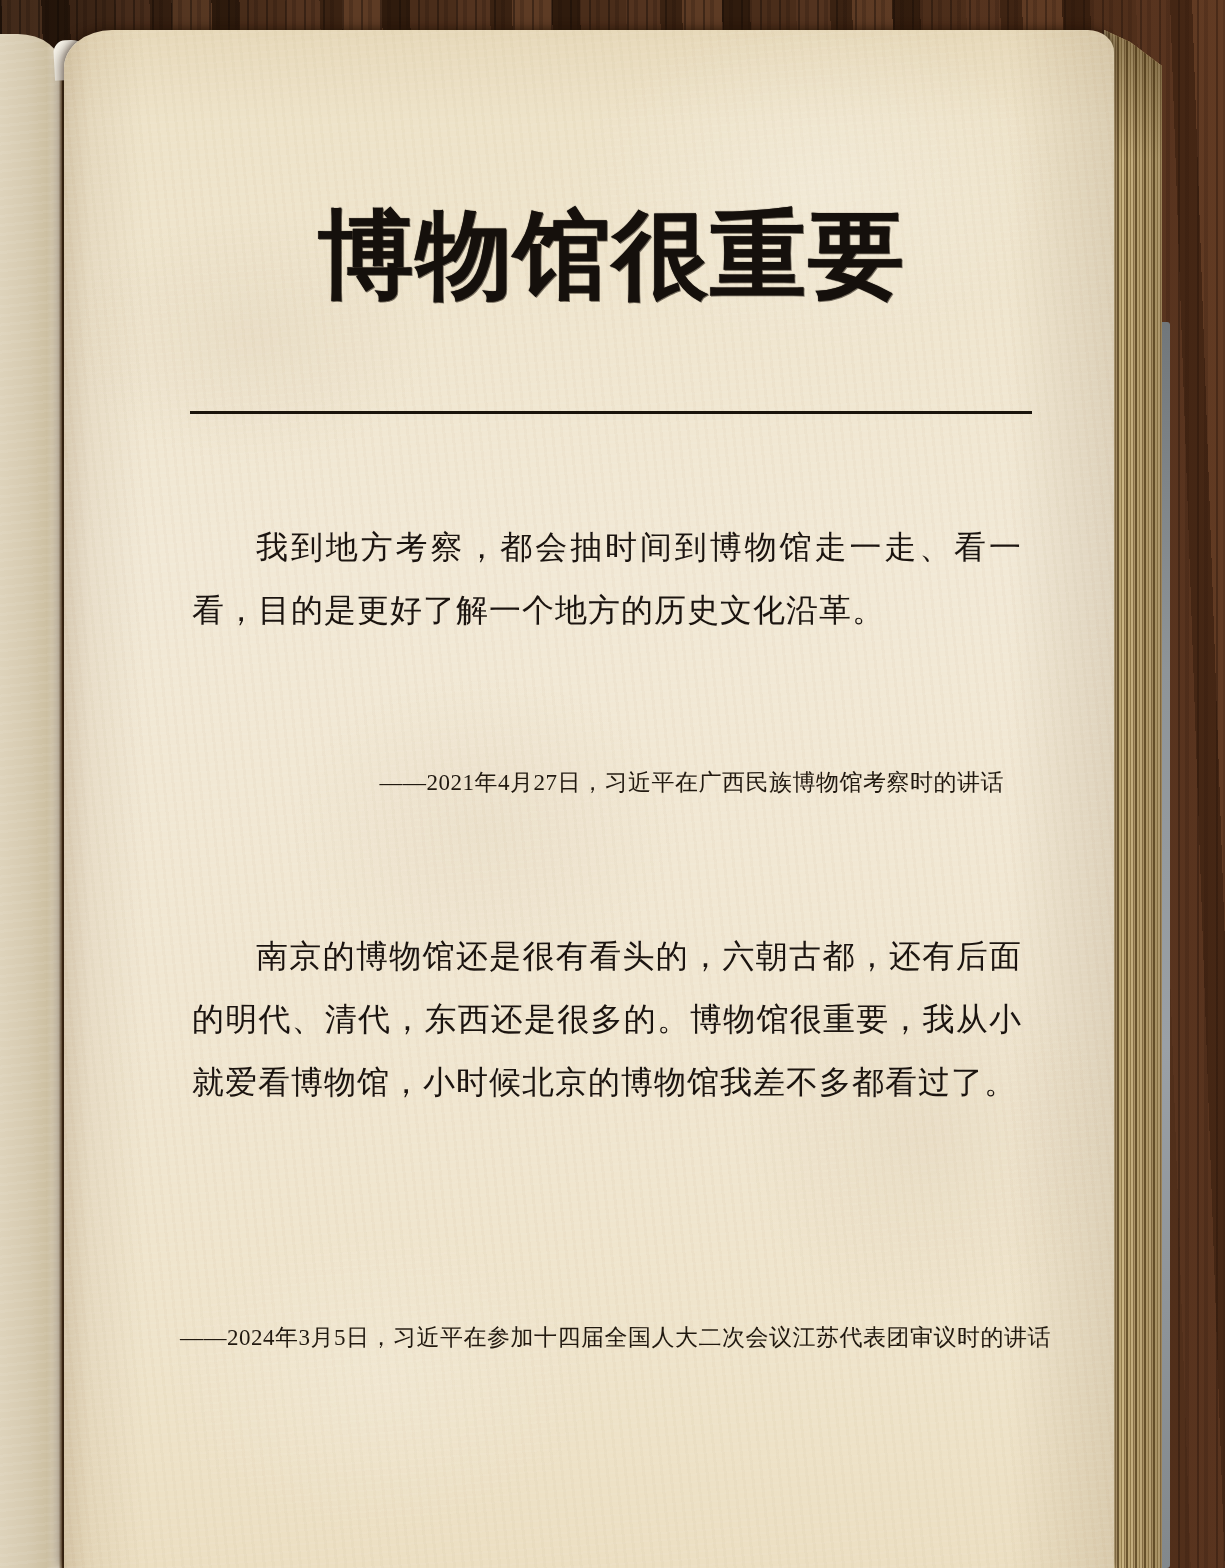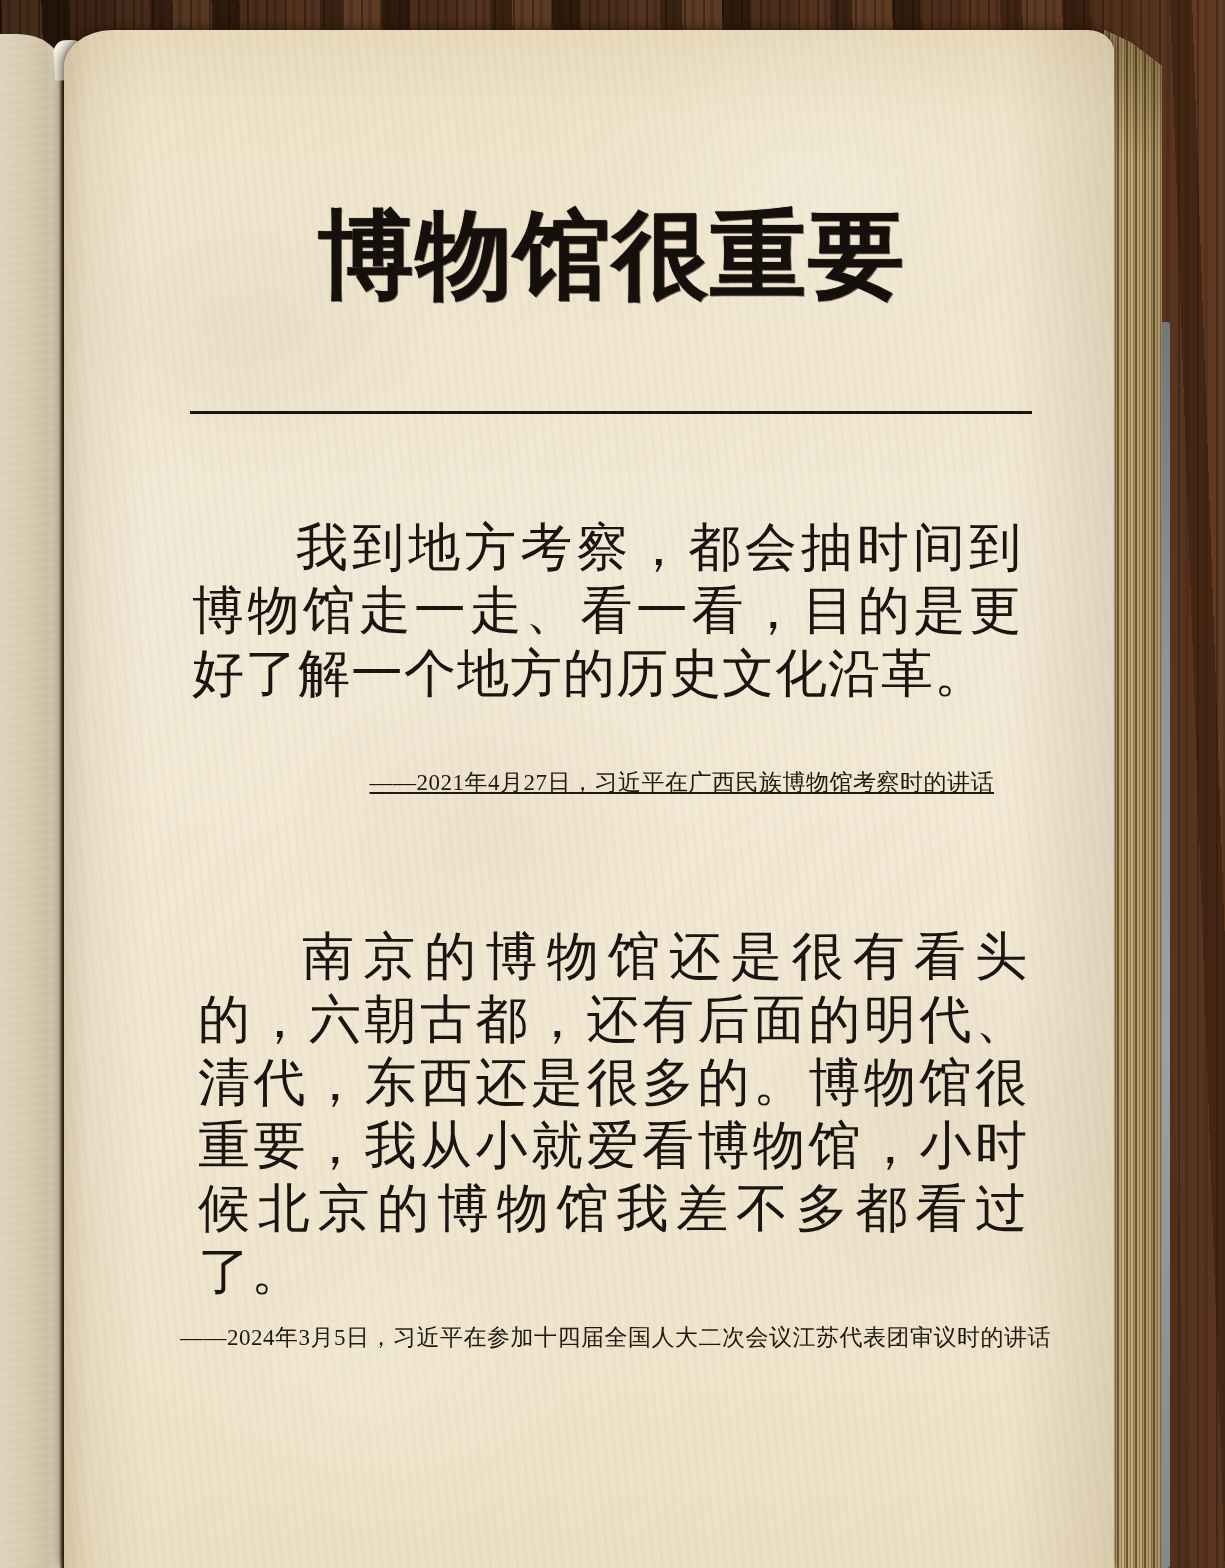--- a/index.html
+++ b/index.html
@@ -127,39 +127,39 @@
     position: absolute;
     top: 381px; left: 126px;
     width: 842px; height: 3px;
     background: #1a140c;
   }
   .quote {
     position: absolute;
     left: 128px;
     width: 830px;
     margin: 0;
-    font-size: 52px;
+    font-size: 32px;
     line-height: 63px;
     letter-spacing: 1px;
     color: #1b1410;
     text-indent: 2em;
     text-align: justify;
     word-break: break-all;
   }
   .quote-1 { top: 486px; }
-  .quote-2 { top: 895px; margin-left: 6px; }
+  .quote-2 { top: 895px; }
   .attribution {
     position: absolute;
     margin: 0;
     font-size: 23px;
     letter-spacing: .5px;
     color: #211910;
     white-space: nowrap;
   }
-  .attribution-1 { top: 737px; right: 120px; text-decoration: underline; }
+  .attribution-1 { top: 737px; right: 110px; }
   .attribution-2 { top: 1292px; left: 116px; }
 </style>
 </head>
 <body>
 
 <div class="scene">
   <div class="wood"></div>
   <div class="cover-edge"></div>
   <div class="page-stack"></div>
   <div class="left-page"></div>

